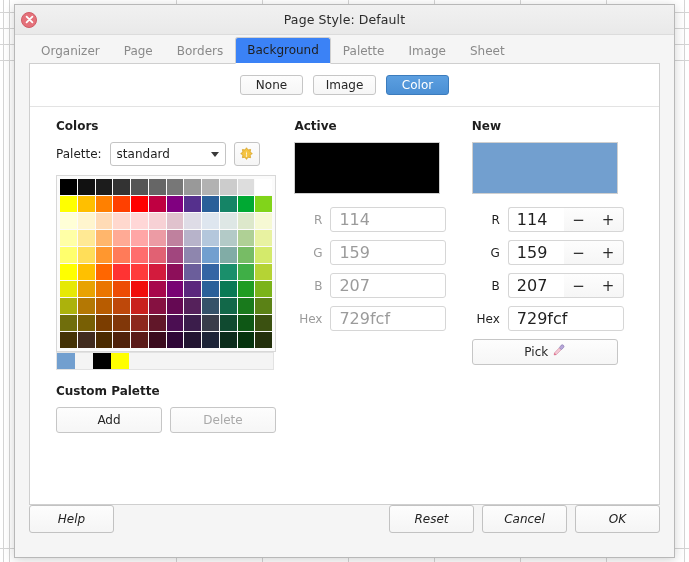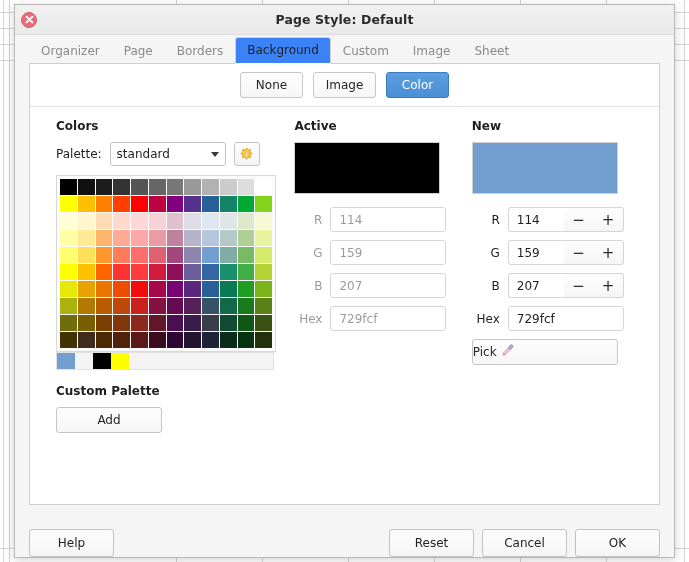--- a/index.html
+++ b/index.html
@@ -46,21 +46,21 @@
     position: absolute; left: 6px; top: 50%; transform: translateY(-50%);
     width: 16px; height: 16px; border-radius: 50%;
     background: #e4717a;
     border: 1px solid #d05c66;
     display: flex; align-items: center; justify-content: center;
     cursor: pointer;
   }
   #close-btn svg { display:block; }
   #title-text {
     flex: 1; text-align: center;
-    font-size: 12.5px; font-weight: bold; color: #2b2b2b;
+    font-size: 12.5px; font-weight: normal; color: #2b2b2b;
     letter-spacing: 0.1px;
   }
 
   
   #tabstrip {
     height: 28px; min-height: 28px;
     background: #f5f5f5;
     display: flex; align-items: flex-end;
     padding-left: 14px;
     position: relative;
@@ -93,21 +93,21 @@
   }
 
   
   #mode-row {
     height: 43px;
     display: flex; align-items: center; justify-content: center;
     gap: 10px;
     border-bottom: 1px solid #e3e3e3;
   }
   .mode-btn {
-    width: 63px; height: 26px;
+    width: 63px; height: 20px;
     font-size: 12px; color: #262626;
     background: linear-gradient(to bottom,#fdfdfd,#f6f6f6);
     border: 1px solid #c6c6c6; border-radius: 3px;
     display: flex; align-items: center; justify-content: center;
     cursor: pointer;
   }
   .mode-btn.selected {
     background: linear-gradient(to bottom,#5c9fe0,#4a8fd4);
     border-color: #3c7cbd; color: #ffffff;
   }
@@ -200,21 +200,21 @@
   .chan-row { display: flex; align-items: center; margin-bottom: 8px; }
   .chan-label {
     width: 28px; text-align: right; margin-right: 8px;
     font-size: 12px;
   }
   .chan-label.dim { color: #9b9b9b; }
   .chan-label.on  { color: #1f1f1f; }
   .chan-input {
     height: 25px; background: #ffffff;
     border: 1px solid #d6d6d6; border-radius: 3px;
-    font-size: 12px; display: flex; align-items: center;
+    font-size: 16px; display: flex; align-items: center;
     padding-left: 8px;
   }
   .chan-input.dim { color: #9b9b9b; width: 116px; }
   .chan-input.on  { color: #1f1f1f; width: 56px; border-radius: 3px 0 0 3px; border-right: none; }
   .hex-input.on   { width: 116px; border-radius: 3px; border-right: 1px solid #d6d6d6; }
   .spin {
     height: 25px; width: 60px;
     display: flex; border: 1px solid #d6d6d6; border-left: none;
     border-radius: 0 3px 3px 0;
     background: linear-gradient(to bottom,#fdfdfd,#f6f6f6);
@@ -222,29 +222,30 @@
   .spin div {
     flex: 1; display: flex; align-items: center; justify-content: center;
     font-size: 15px; color: #2b2b2b; cursor: pointer;
   }
 
   #pick-btn {
     width: 146px; height: 26px; margin-top: 5px;
     background: linear-gradient(to bottom,#fdfdfd,#f6f6f6);
     border: 1px solid #c6c6c6; border-radius: 3px;
     font-size: 12px; color: #262626;
-    display: flex; align-items: center; gap: 4px;
+    display: flex; align-items: center; justify-content: center; gap: 4px;
     cursor: pointer;
   }
 
   
   #footer {
     height: 52px; min-height: 52px;
-    display: flex; align-items: flex-end;
+    display: flex; align-items: flex-start;
     padding: 0 14px;
+    font-style: italic;
   }
   .dlg-btn {
     height: 28px; width: 85px;
     background: linear-gradient(to bottom,#fdfdfd,#f5f5f5);
     border: 1px solid #c2c2c2; border-radius: 3px;
     font-size: 12px; color: #222222;
     display: flex; align-items: center; justify-content: center;
     cursor: pointer;
   }
   #footer-spacer { flex: 1; }
@@ -279,21 +280,21 @@
       </svg>
     </div>
     <div id="title-text">Page Style: Default</div>
   </div>
 
   <div id="tabstrip">
     <div class="tab">Organizer</div>
     <div class="tab">Page</div>
     <div class="tab">Borders</div>
     <div class="tab active">Background</div>
-    <div class="tab">Custom</div>
+    <div class="tab">Palette</div>
     <div class="tab">Image</div>
     <div class="tab">Sheet</div>
   </div>
 
   <div id="panel">
 
     <div id="mode-row">
       <div class="mode-btn">None</div>
       <div class="mode-btn">Image</div>
       <div class="mode-btn selected">Color</div>
@@ -447,20 +448,21 @@
         <div id="recent-wrap">
             <div class="rsw" style="background: rgb(114, 159, 207);"></div>
             <div class="rgap"></div>
             <div class="rsw" style="background: rgb(0, 0, 0);"></div>
             <div class="rsw" style="background: rgb(255, 255, 0);"></div>
           </div>
 
         <div class="section-title" id="custom-title">Custom Palette</div>
         <div id="custom-btn-row">
           <div class="pal-btn">Add</div>
+          <div class="pal-btn disabled">Delete</div>
         </div>
       </div>
 
       <div id="col-active">
         <div class="section-title">Active</div>
         <div class="preview" id="active-swatch" style="background: rgb(0, 0, 0);"></div>
 
         <div class="chan-row">
           <span class="chan-label dim">R</span>
           <span class="chan-input dim">114</span>

